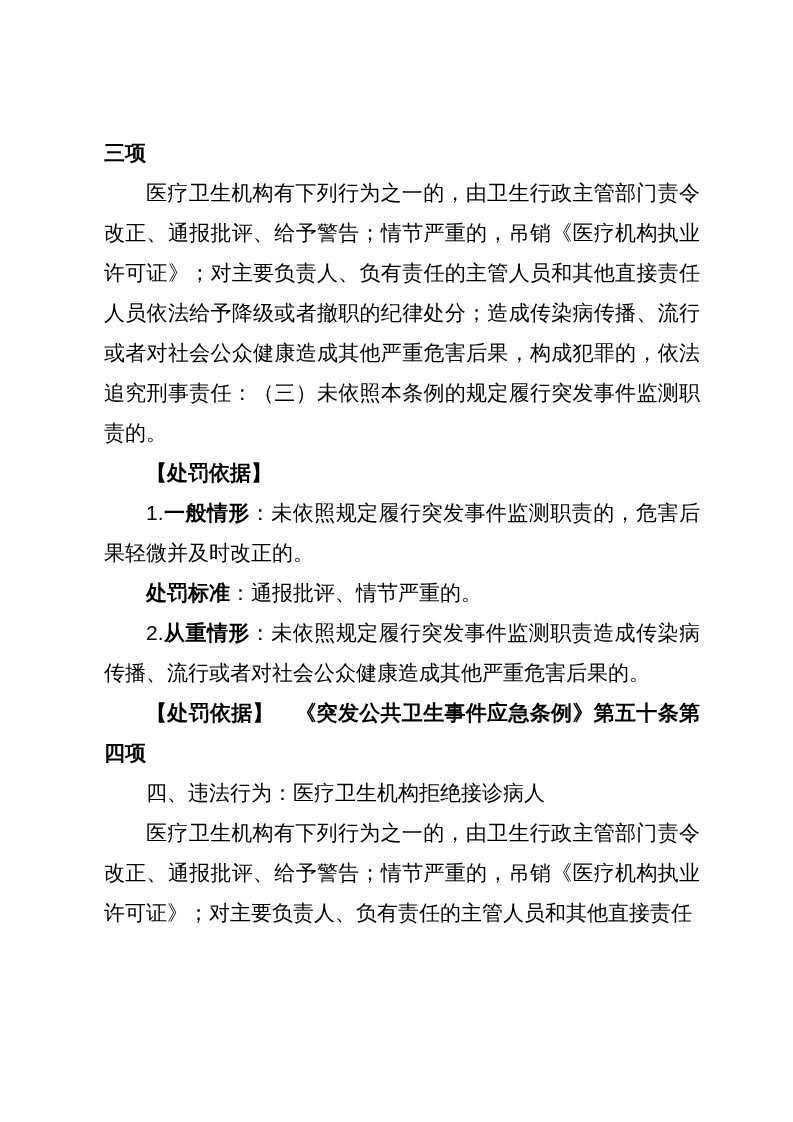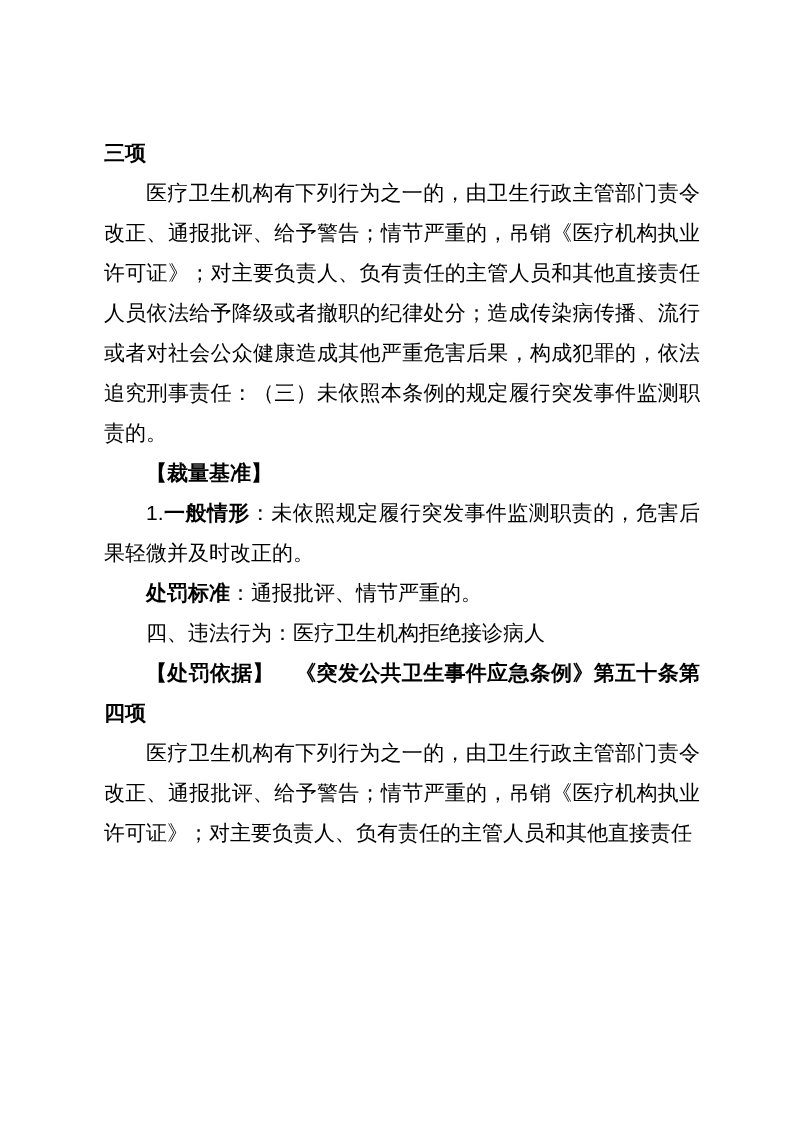--- a/index.html
+++ b/index.html
@@ -48,20 +48,21 @@
     color: #000000;
   }
 </style>
 </head>
 <body>
 
 <div class="page">
   <div class="content">
       <p class="para"><b>三项</b></p>
       <p class="para indent"><span>医疗卫生机构有下列行为之一的，由卫生行政主管部门责令改正、通报批评、给予警告；情节严重的，吊销《医疗机构执业许可证》；对主要负责人、负有责任的主管人员和其他直接责任人员依法给予降级或者撤职的纪律处分；造成传染病传播、流行或者对社会公众健康造成其他严重危害后果，构成犯罪的，依法追究刑事责任：（三）未依照本条例的规定履行突发事件监测职责的。</span></p>
-      <p class="para indent"><b>【裁量基准】</b></p>
+      <p class="para indent"><b>【处罚依据】</b></p>
       <p class="para indent"><span>1.</span><b>一般情形</b><span>：未依照规定履行突发事件监测职责的，危害后果轻微并及时改正的。</span></p>
       <p class="para indent"><b>处罚标准</b><span>：通报批评、情节严重的。</span></p>
+      <p class="para indent"><span>2.</span><b>从重情形</b><span>：未依照规定履行突发事件监测职责造成传染病传播、流行或者对社会公众健康造成其他严重危害后果的。</span></p>
+      <p class="para indent"><b>【处罚依据】　《突发公共卫生事件应急条例》第五十条第四项</b></p>
       <p class="para indent"><span>四、违法行为：医疗卫生机构拒绝接诊病人</span></p>
-      <p class="para indent"><b>【处罚依据】　《突发公共卫生事件应急条例》第五十条第四项</b></p>
       <p class="para indent"><span>医疗卫生机构有下列行为之一的，由卫生行政主管部门责令改正、通报批评、给予警告；情节严重的，吊销《医疗机构执业许可证》；对主要负责人、负有责任的主管人员和其他直接责任</span></p>
     </div>
 </div>
 
 </body></html>

